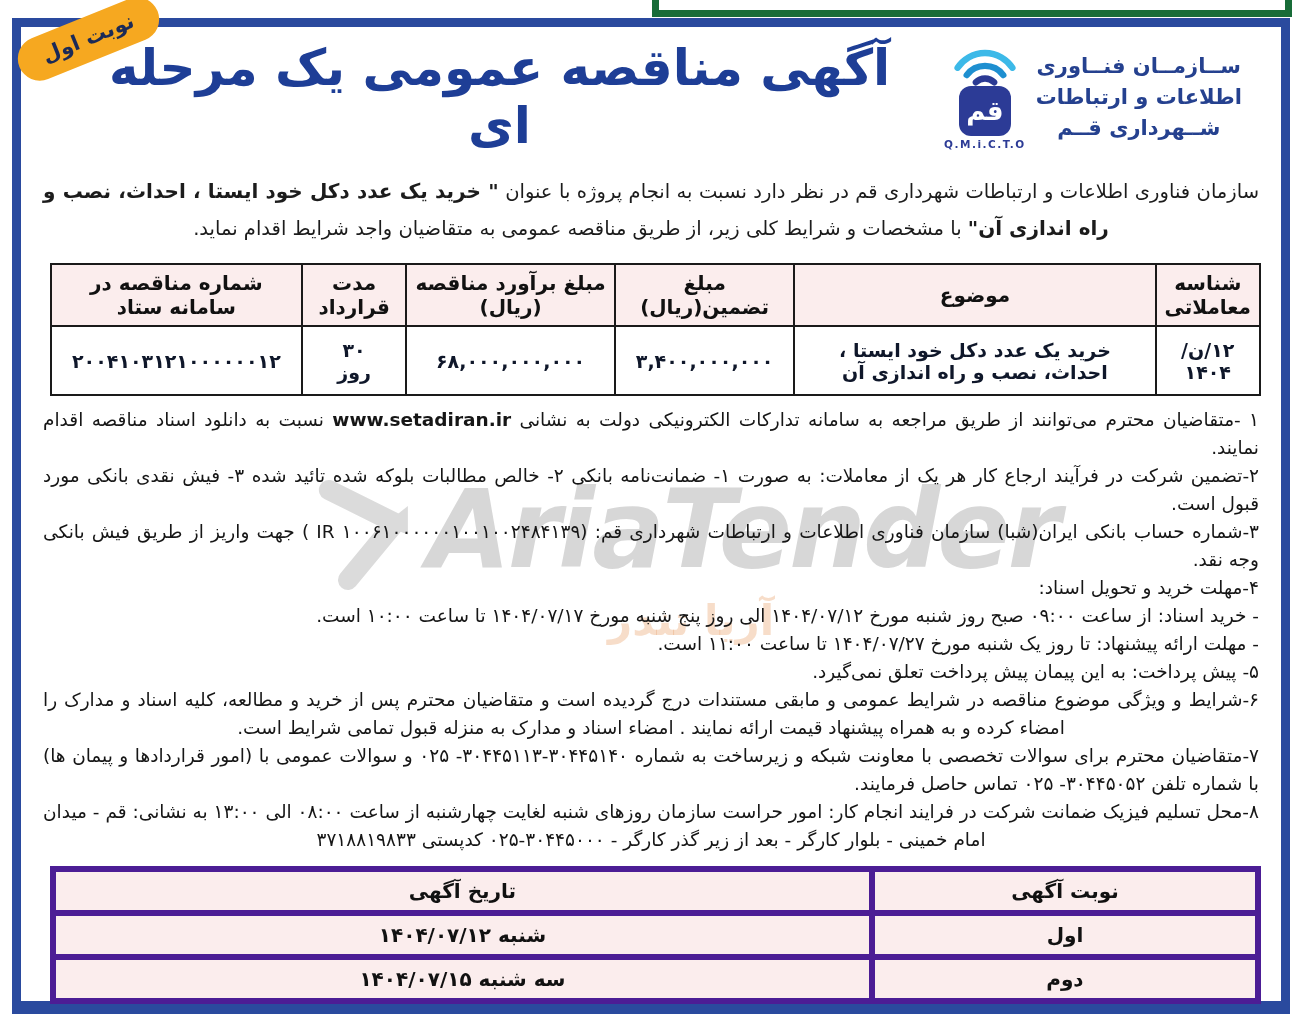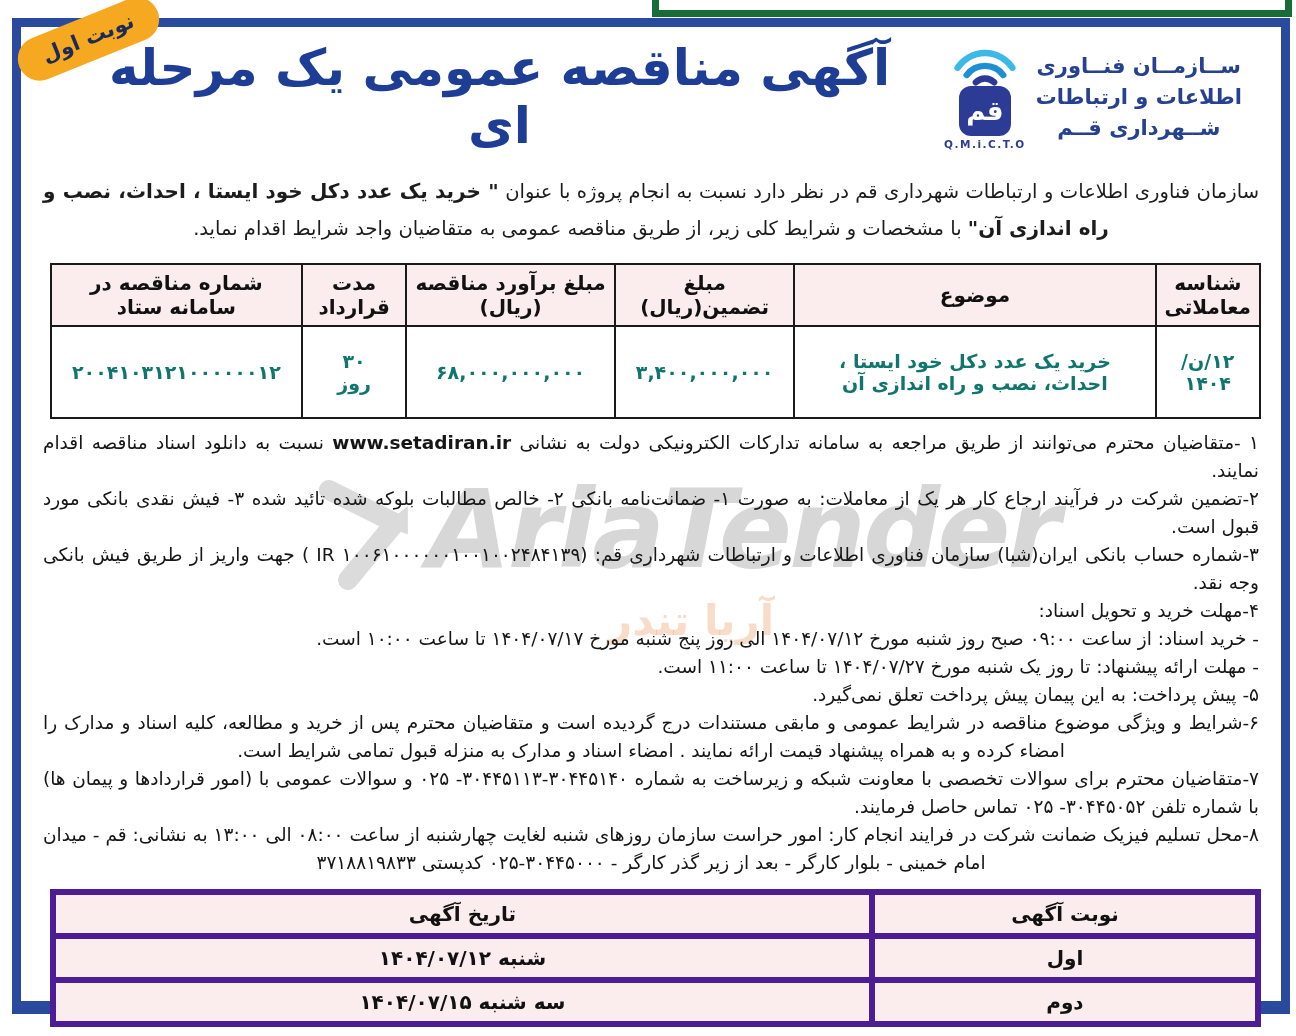--- a/index.html
+++ b/index.html
@@ -35,21 +35,21 @@
 
   .intro { margin:18px 22px 0 22px; font-size:19.5px; line-height:37px; color:#1c1c1c;
            text-align:justify; text-align-last:center; position:relative; z-index:2; }
   .intro b { font-size:20px; }
 
   table { border-collapse:collapse; position:relative; z-index:2; }
   .main-table { margin:16px 20px 0 20px; width:1211px; }
   .main-table th { background:#fbeded; border:2px solid #1a1a1a; font-size:20px;
                    font-weight:bold; color:#111; padding:6px 8px; height:62px; }
   .main-table td { background:#ffffff; border:2px solid #1a1a1a; font-size:19px;
-                   font-weight:bold; color:#0f766e; text-align:center; height:92px; padding:4px 20px; }
+                   font-weight:bold; color:#0f172a; text-align:center; height:69px; padding:4px 20px; }
 
   .terms { margin:10px 22px 0 22px; font-size:18.5px; line-height:28px; color:#161616;
            position:relative; z-index:2; }
   .terms .term { text-align:justify; text-align-last:right; }
   .terms .term.center-last { text-align-last:center; }
   .terms .url { font-weight:bold; font-family:"DejaVu Sans", sans-serif; }
 
   .sched-table { margin:12px 20px 0 20px; width:1211px; }
   .sched-table th, .sched-table td { background:#fbeded; border:6px solid #4c1d95;
                    font-size:20px; font-weight:bold; color:#111; text-align:center;

